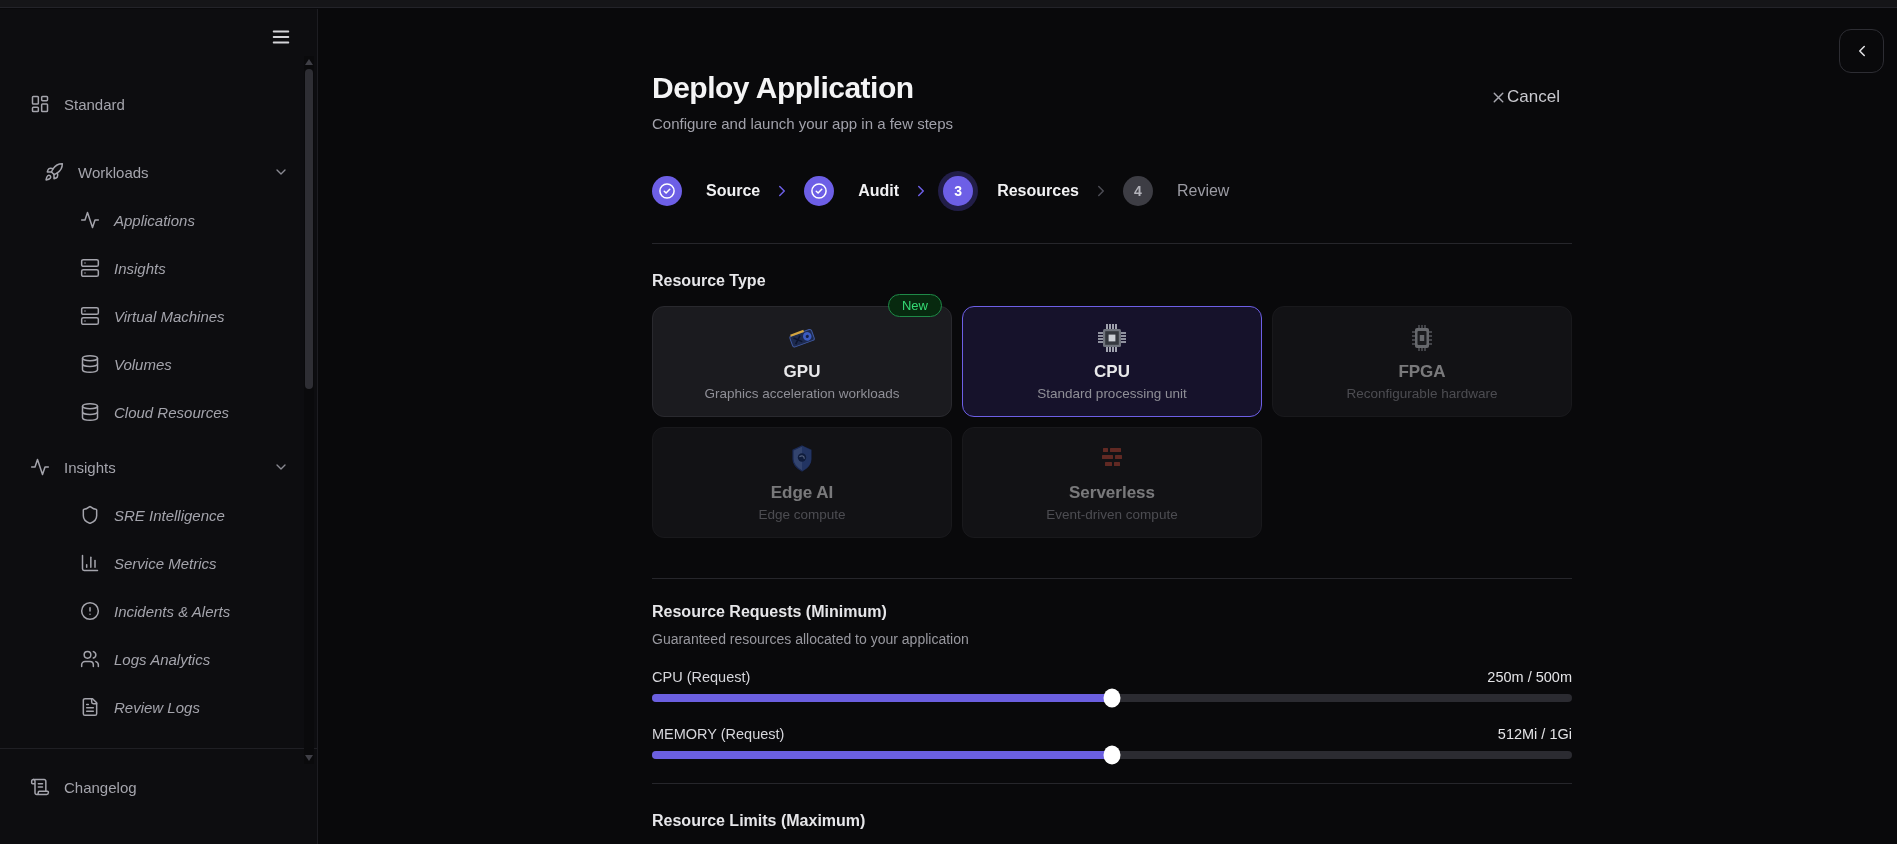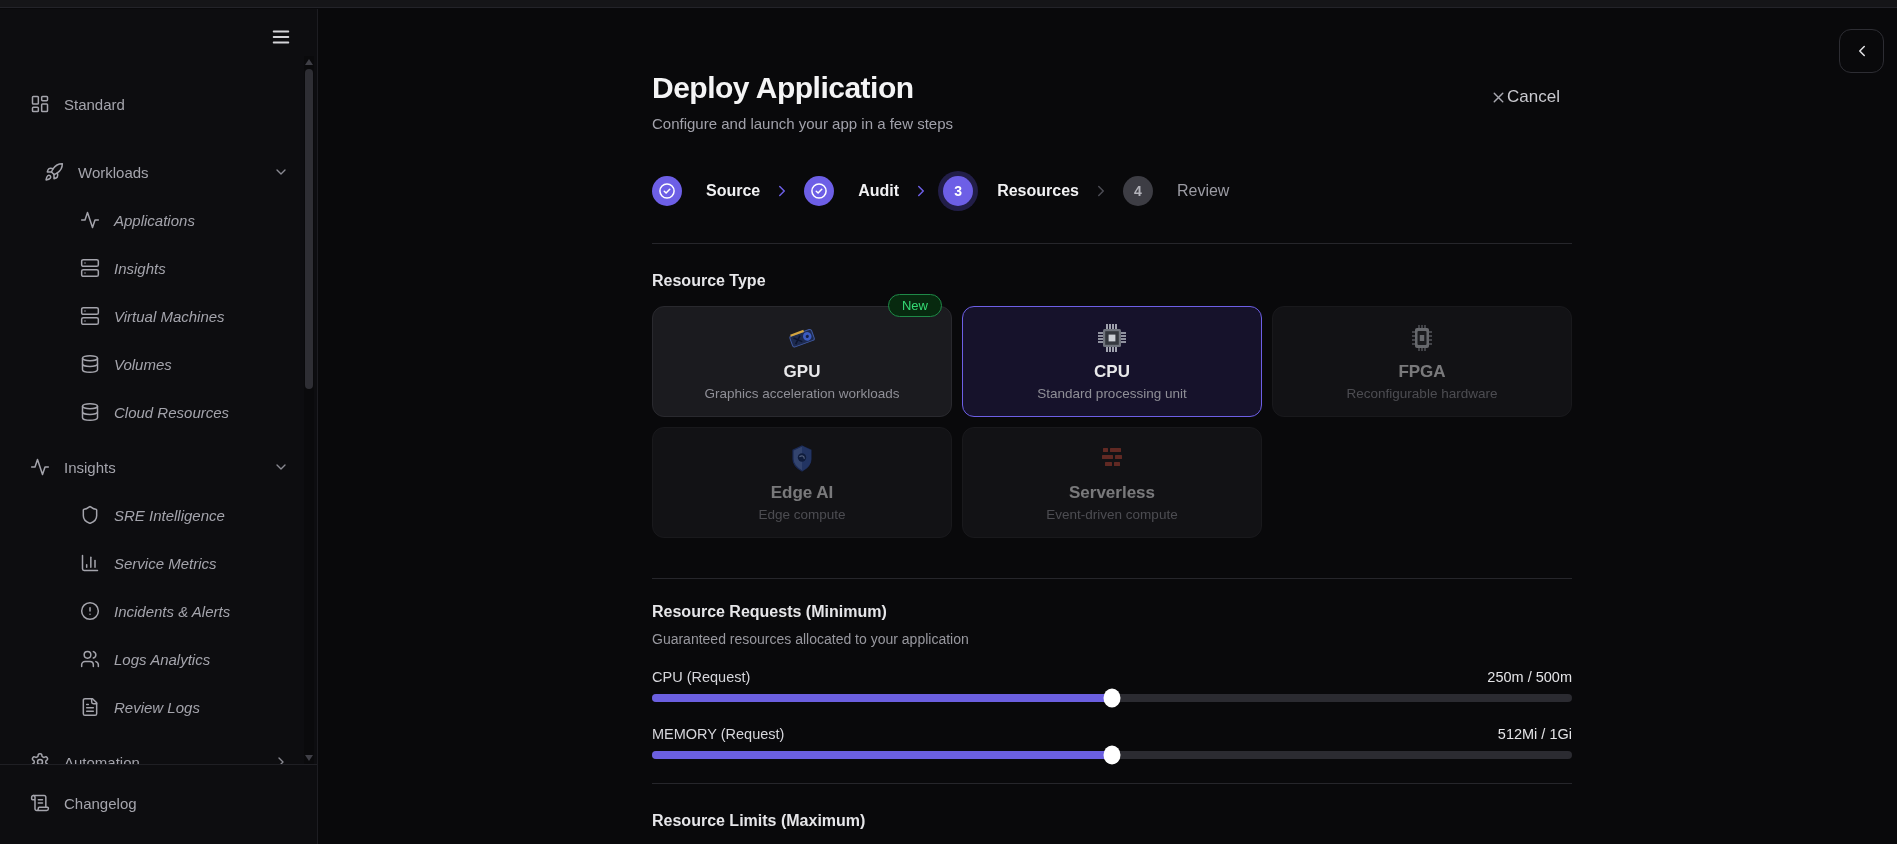--- a/index.html
+++ b/index.html
@@ -31,21 +31,21 @@
     position:relative;
   }
   .nav-item.child { padding-left:80px;font-style:italic; }
   .nav-item .chev { position:absolute; right:14px; color:#8a8a92; }
   .nav-item .ic { flex:0 0 20px; display:flex; }
   .nav-label { white-space:nowrap; }
   .mt-section { margin-top:28px;padding-left:44px; }
   .mt-group { margin-top:15px; }
   .mt-row { margin-top:8px; }
   .sidebar-footer {
-    position:absolute; left:0; right:0; bottom:0; height:80px;
+    position:absolute; left:0; right:0; bottom:0; height:96px;
     border-top:1px solid #1f1f24; background:#0d0d10;
   }
   .sidebar-footer .nav-item { margin-top:18px; }
   
   .sb-scroll {
     position:absolute; right:3px; top:47px; width:10px; height:708px;
     background:#0a0a0c;
   }
   .sb-arrow { position:absolute; left:1px; width:0; height:0; border-left:4px solid transparent; border-right:4px solid transparent; }
   .sb-arrow.up { top:3px; border-bottom:6px solid #3f3f46; }

